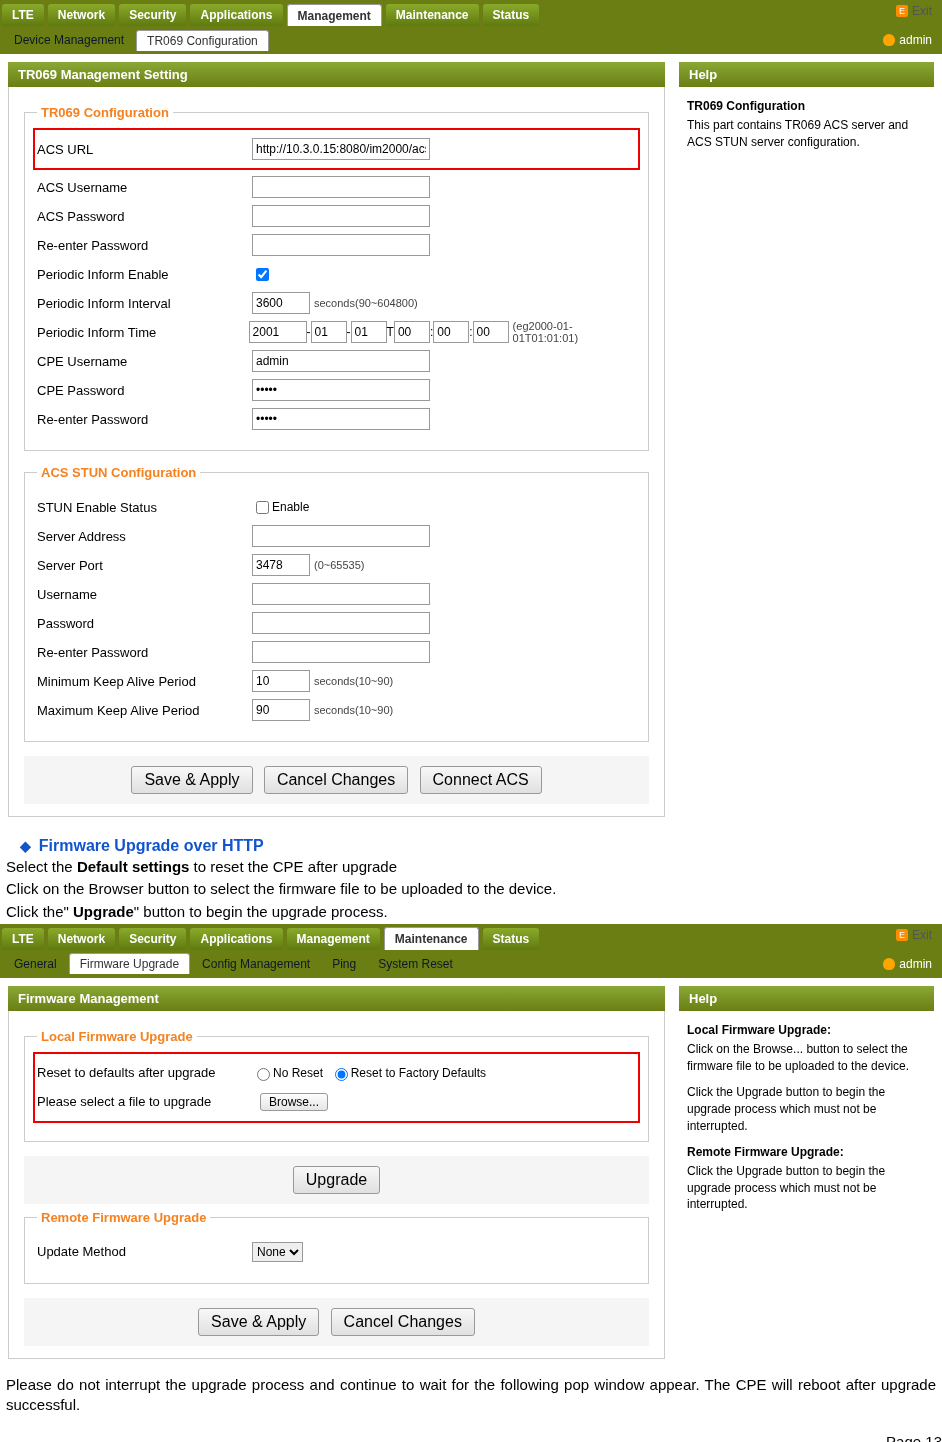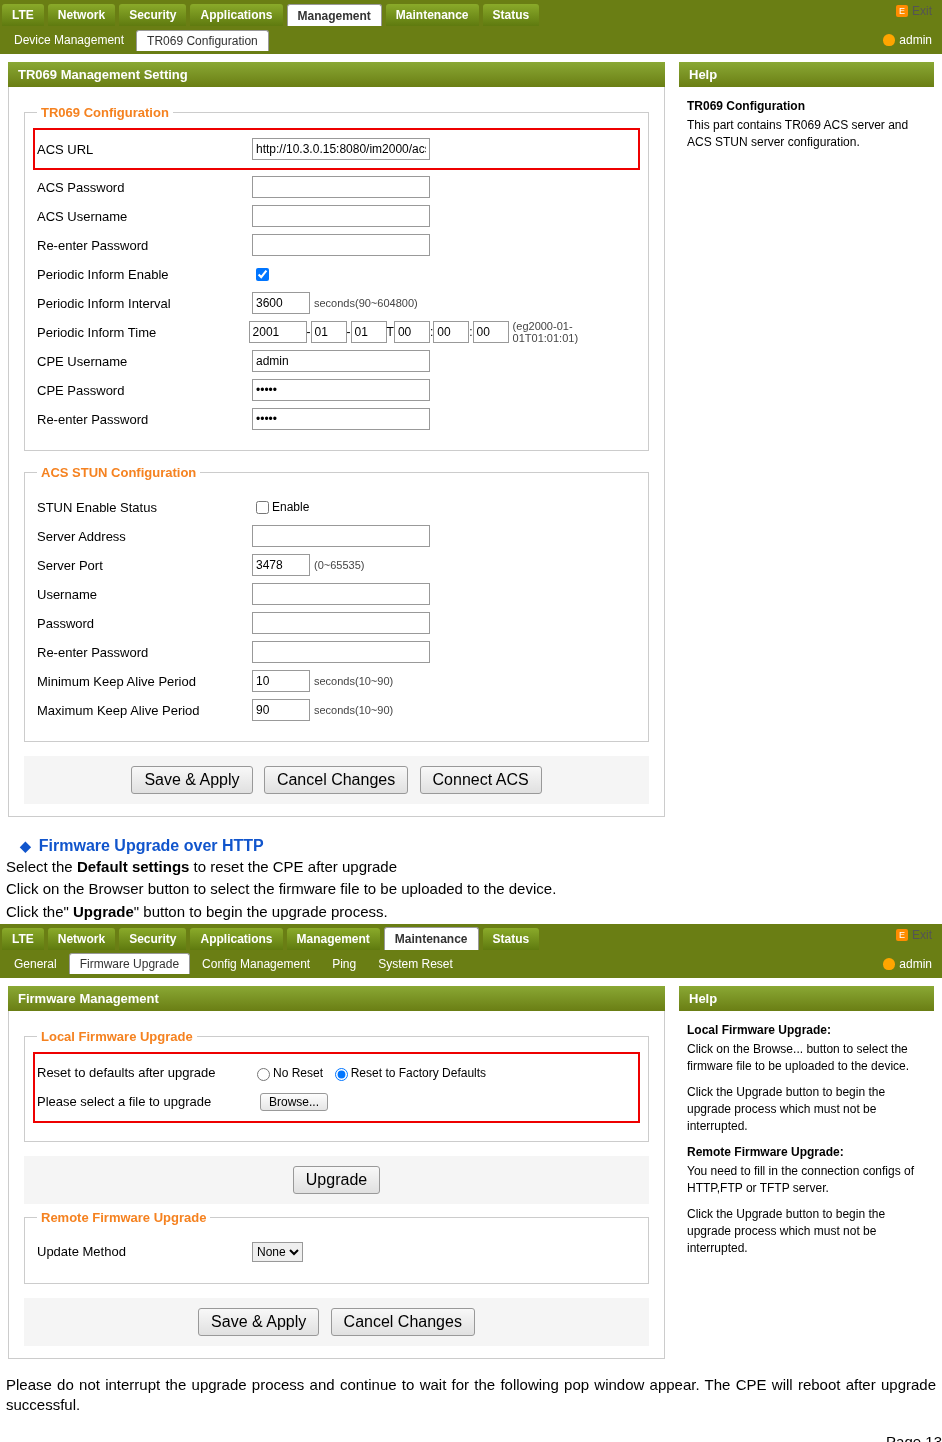--- a/index.html
+++ b/index.html
@@ -3,21 +3,21 @@
 <meta charset="utf-8">
 <style>
 body{font-family:Arial,Helvetica,sans-serif;font-size:12px;margin:0;background:#fff;color:#000;width:942px}
 .page{width:942px;background:#fff}
 .topbar{background:#6a7e14;display:flex;align-items:center;padding:0;height:26px;position:relative}
 .tab{background:linear-gradient(#8aaa2a,#5f7a0f);color:#fff;padding:4px 10px;margin:4px 2px 0 2px;border-radius:3px 3px 0 0;font-size:12px;font-weight:bold;cursor:pointer;height:14px}
 .tab.active{background:#fff;color:#333;border:1px solid #999;border-bottom:none}
 .exit{position:absolute;right:10px;top:4px;color:#555;display:flex;align-items:center;gap:4px}
 .exit-icon{display:inline-block;width:12px;height:12px;background:#ff8c00;color:#fff;font-size:9px;line-height:12px;text-align:center;border-radius:2px}
 .subbar{background:#6a7e14;display:flex;align-items:center;padding:3px 4px;height:22px;position:relative}
-.subtab{color:#ffffff;padding:3px 10px;font-size:12px;margin-right:2px}
+.subtab{color:#0f172a;padding:3px 10px;font-size:12px;margin-right:2px}
 .subtab.active{background:#fff;color:#333;border-radius:3px 3px 0 0;border:1px solid #999;border-bottom:none}
 .admin{position:absolute;right:10px;color:#fff;display:flex;align-items:center;gap:4px}
 .admin-icon{display:inline-block;width:12px;height:12px;background:#ffa500;border-radius:50% 50% 45% 45%}
 .layout{display:flex;gap:14px;padding:8px;align-items:flex-start}
 .main{flex:1}
 .side{width:255px}
 .panel-header{background:linear-gradient(#8aa834,#6a7e14);color:#fff;font-weight:bold;padding:5px 10px;font-size:13px}
 .panel-body{border:1px solid #ccc;border-top:none;padding:12px 15px;background:#fff}
 fieldset{border:1px solid #ccc;margin:6px 0 14px 0;padding:10px 12px 14px 12px}
 legend{color:#f58220;font-weight:bold;padding:0 4px;font-size:13px}
@@ -75,26 +75,26 @@
   <div class="panel-body">
    <fieldset>
     <legend>TR069 Configuration</legend>
     <div class="highlight">
      <div class="row">
                   <label>ACS URL</label>
       <input type="text" class="w180" value="http://10.3.0.15:8080/im2000/acs" style="">
                 </div>
     </div>
     <div class="row">
-                <label>ACS Password</label>
-     <input type="password" class="w180" style="">
-              </div>
-    <div class="row">
                 <label>ACS Username</label>
      <input type="text" class="w180" value="" style="">
+              </div>
+    <div class="row">
+                <label>ACS Password</label>
+     <input type="password" class="w180" style="">
               </div>
     <div class="row">
                 <label>Re-enter Password</label>
      <input type="password" class="w180" style="">
               </div>
     <div class="row">
                 <label>Periodic Inform Enable</label>
      <input type="checkbox" checked="" style="">
               </div>
     <div class="row">
@@ -249,21 +249,20 @@
    </div>
   </div>
  </div>
  <div class="side">
   <div class="panel-header">Help</div>
   <div style="padding:8px">
    <div class="help-title">Local Firmware Upgrade:</div>
    <div class="help-text">Click on the Browse... button to select the firmware file to be uploaded to the device.</div>
    <div class="help-text">Click the Upgrade button to begin the upgrade process which must not be interrupted.</div>
    <div class="help-title">Remote Firmware Upgrade:</div>
-   <div class="help-text">You need to fill in the connection configs of HTTP,FTP or TFTP server.</div>
    <div class="help-text">Click the Upgrade button to begin the upgrade process which must not be interrupted.</div>
   </div>
  </div>
 </div>
 </div>
 
 <div class="doc-bottom">Please do not interrupt the upgrade process and continue to wait for the following pop window appear. The CPE will reboot after upgrade successful.</div>
 <div class="page-num">Page 13</div>
 
 </div>

